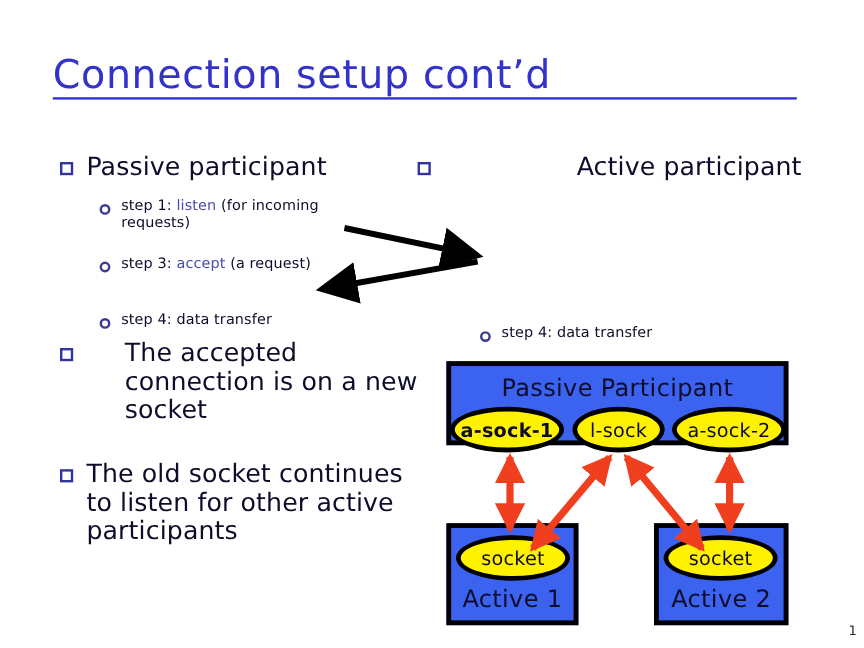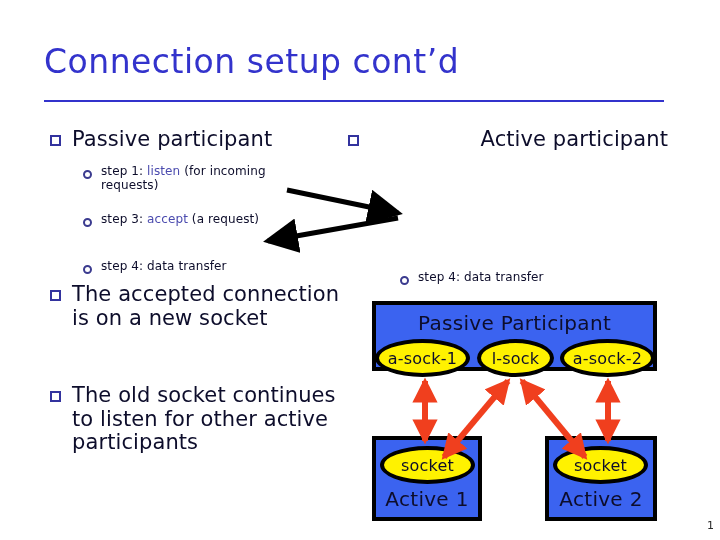--- a/index.html
+++ b/index.html
@@ -23,21 +23,21 @@
     position: absolute;
     left: 44px;
     top: 44px;
     width: 620px;
     font-family: "DejaVu Sans", sans-serif;
     font-size: 33px;
     font-weight: 500;
     letter-spacing: 0.5px;
     color: #3333CC;
     border-bottom: 2px solid #3333CC;
-    padding-bottom: 19px;
+    padding-bottom: 0;
     line-height: 1.12;
     white-space: nowrap;
   }
 
   
   .brow {
     position: absolute;
     display: flex;
     align-items: flex-start;
   }
@@ -146,21 +146,21 @@
     <div class="l2txt">
       <span>step 3: </span><span class="kw">accept</span><span> (a request)</span>
     </div>
   </div>
 
   <div class="brow" style="left:83px; top:259px; width:260px;">
     <div class="ci"></div>
     <div class="l2txt">step 4: data transfer</div>
   </div>
 
-  <div class="brow" style="left:50px; top:283px; width:300px;">
+  <div class="brow" style="left:50px; top:283px; width:300px;gap:32px;">
     <div class="sq"></div>
     <div class="l1txt">The accepted connection is on a new socket</div>
   </div>
 
   <div class="brow" style="left:50px; top:384px; width:300px;">
     <div class="sq"></div>
     <div class="l1txt">The old socket continues to listen for other active participants</div>
   </div>
 
 
@@ -172,21 +172,21 @@
 
   <div class="brow" style="left:400px; top:270px; width:260px;">
     <div class="ci"></div>
     <div class="l2txt">step 4: data transfer</div>
   </div>
 
   <div class="dbox" style="left:372px; top:301px; width:285px; height:70px;">
     <div class="dboxlabel" style="top:6px;">Passive Participant</div>
   </div>
 
-  <div class="ell" style="left:375px; top:339px; width:95px; height:38px;">
+  <div class="ell" style="left:375px; top:339px; width:95px; height:38px;font-weight:bold;">
     <span>a-sock-1</span>
   </div>
   <div class="ell" style="left:477px; top:339px; width:77px; height:38px;">
     <span>l-sock</span>
   </div>
   <div class="ell" style="left:560px; top:339px; width:95px; height:38px;">
     <span>a-sock-2</span>
   </div>
 
   <div class="dbox" style="left:372px; top:436px; width:110px; height:85px;">

